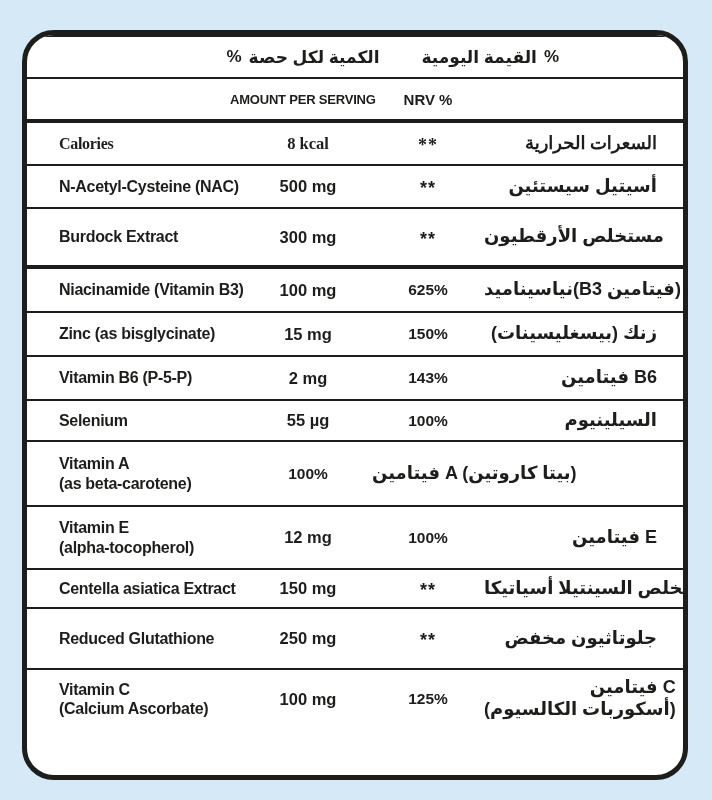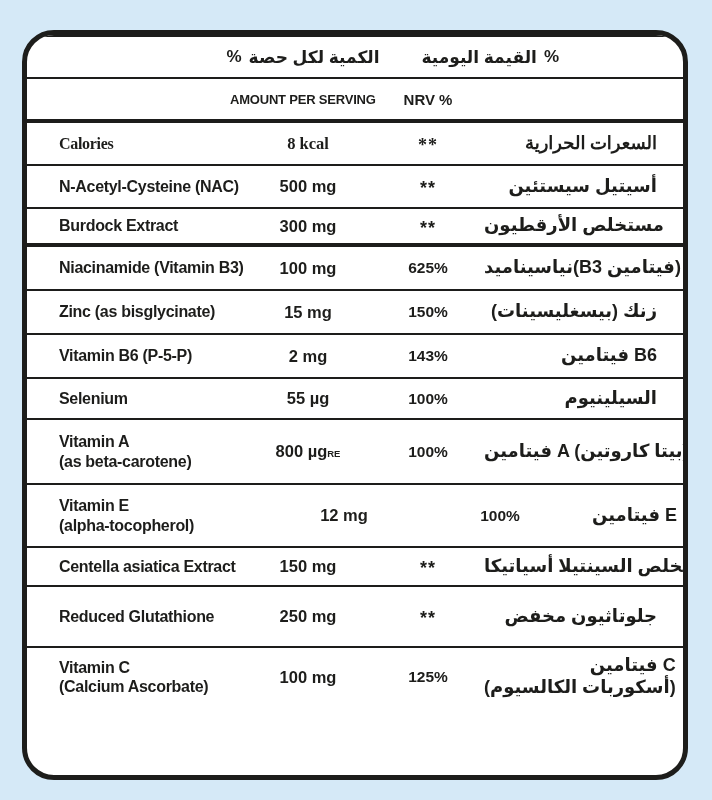--- a/index.html
+++ b/index.html
@@ -109,21 +109,21 @@
 
     </div>
     <div class="amount"><span>500 mg</span></div>
     <div class="nrv"><span class="star">**</span></div>
     <div class="ar" dir="rtl">
       <div>أسيتيل سيستئين</div>
 
     </div>
   </div>
 <div class="sep"></div>
-  <div class="row grid" style="height: 34px;">
+  <div class="row grid" style="height: 56px;">
     <div class="name">
       <div class="l">Burdock Extract</div>
 
     </div>
     <div class="amount"><span>300 mg</span></div>
     <div class="nrv"><span class="star">**</span></div>
     <div class="ar" dir="rtl">
       <div>مستخلص الأرقطيون</div>
 
     </div>
@@ -179,29 +179,28 @@
       <div>السيلينيوم</div>
 
     </div>
   </div>
 <div class="sep"></div>
   <div class="row grid" style="height: 63px;">
     <div class="name">
       <div class="l">Vitamin A</div>
       <div class="l">(as beta-carotene)</div>
     </div>
-    <div class="amount"><span>800 µg</span><span class="sm">RE</span></div>
     <div class="nrv"><span>100%</span></div>
     <div class="ar" dir="ltr">
       <div>فيتامين A (بيتا كاروتين)</div>
 
     </div>
   </div>
 <div class="sep"></div>
-  <div class="row grid" style="height: 61px; gap: 36px;">
+  <div class="row grid" style="height: 61px;">
     <div class="name">
       <div class="l">Vitamin E</div>
       <div class="l">(alpha-tocopherol)</div>
     </div>
     <div class="amount"><span>12 mg</span></div>
     <div class="nrv"><span>100%</span></div>
     <div class="ar" dir="ltr">
       <div>فيتامين E</div>
 
     </div>

